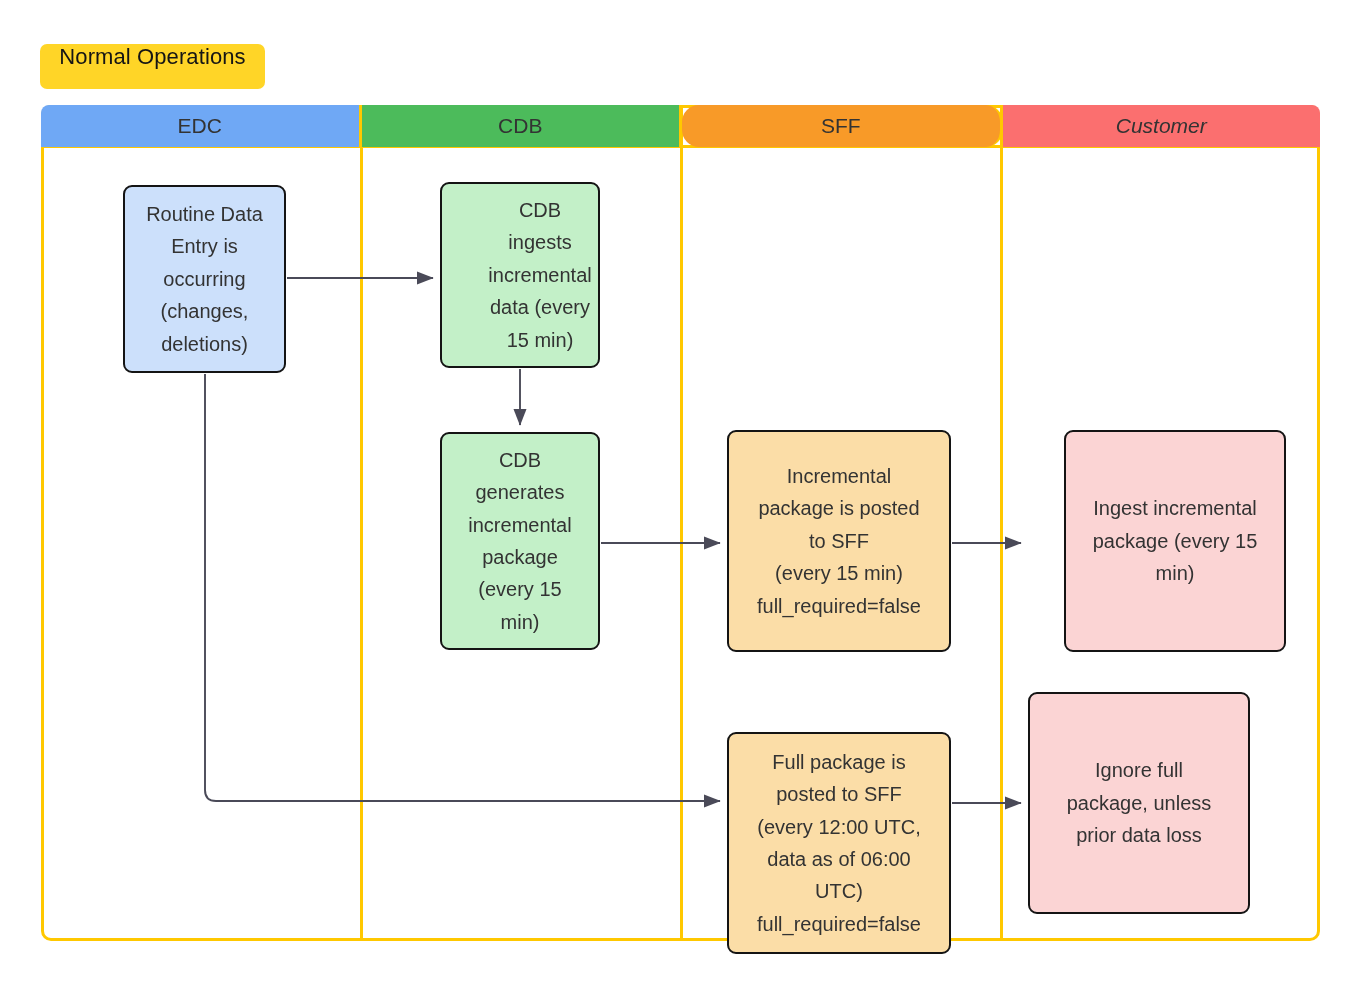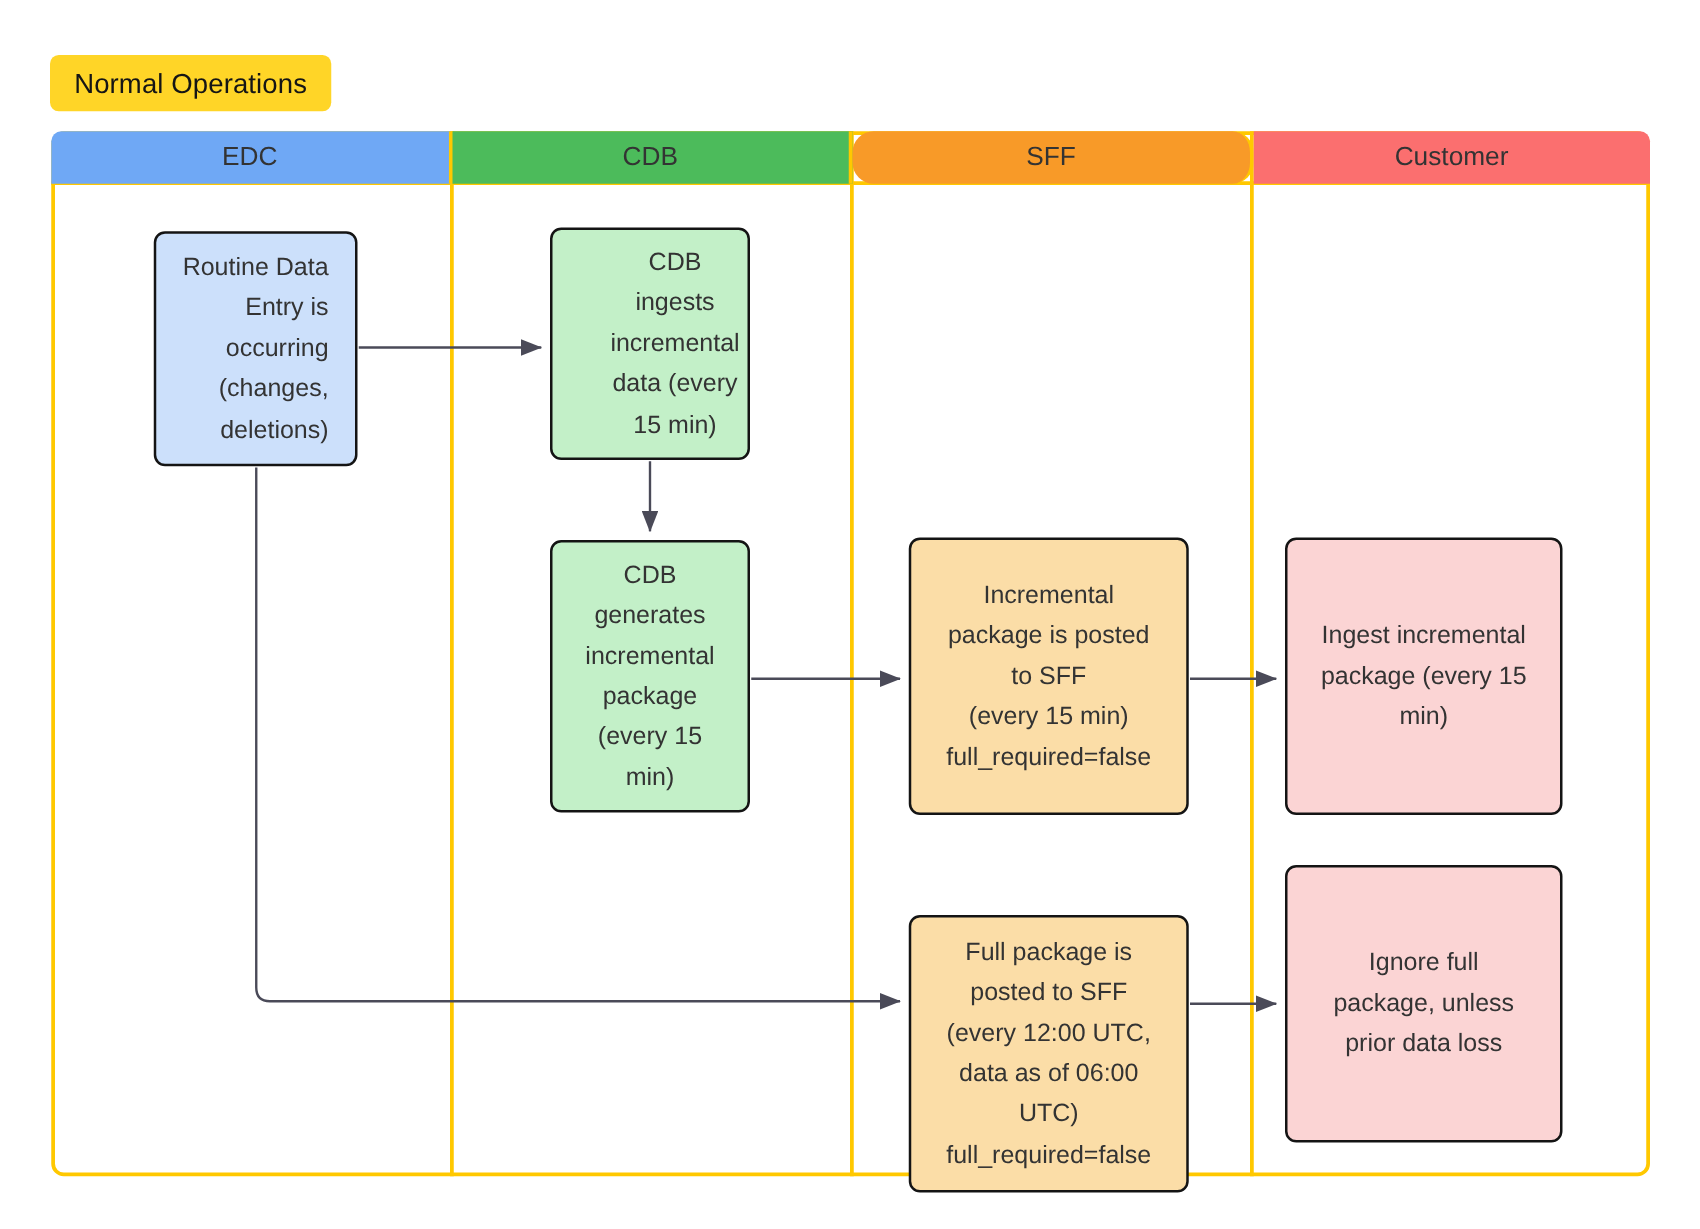--- a/index.html
+++ b/index.html
@@ -25,21 +25,21 @@
   
   .title-pill {
     position: absolute;
     left: 40px;
     top: 44px;
     width: 225px;
     height: 45px;
     background: #FFD527;
     border-radius: 7px;
     display: flex;
-    align-items: center;
+    align-items: flex-start;
     justify-content: center;
     box-sizing: border-box;
   }
   .title-pill .title-text {
     font-size: 22px;
     color: #151515;
     letter-spacing: 0.1px;
     white-space: nowrap;
   }
 
@@ -69,21 +69,21 @@
     flex: 1 1 0;
     display: flex;
     align-items: center;
     justify-content: center;
     border-right: 3px solid #FFC800;
     box-sizing: border-box;
     font-size: 21px;
     color: #333333;
     position: relative;
   }
-  .lane-header:last-child { border-right: none; }
+  .lane-header:last-child { border-right: none; font-style: italic; }
   .lane-header.first  { border-top-left-radius: 8px; }
   .lane-header.last   { border-top-right-radius: 8px; }
 
   .lane-sep {
     position: absolute;
     top: 105px;
     width: 3px;
     height: 836px;
     background: #FFC800;
   }
@@ -171,21 +171,21 @@
 
     <path d="M601,543 L720,543" fill="none" stroke="#4A4A58" stroke-width="1.9" marker-end="url(#arrowhead)"></path>
 
     <path d="M952,543 L1021,543" fill="none" stroke="#4A4A58" stroke-width="1.9" marker-end="url(#arrowhead)"></path>
 
     <path d="M205,374 L205,790 Q205,801 216,801 L720,801" fill="none" stroke="#4A4A58" stroke-width="1.9" marker-end="url(#arrowhead)"></path>
 
     <path d="M952,803 L1021,803" fill="none" stroke="#4A4A58" stroke-width="1.9" marker-end="url(#arrowhead)"></path>
   </svg>
 
-  <div class="node n-blue" style="left:123px; top:185px; width:163px; height:188px;text-align:right;">Routine Data
+  <div class="node n-blue" style="left:123px; top:185px; width:163px; height:188px;">Routine Data
 Entry is
 occurring
 (changes,
 deletions)</div>
 
   <div class="node n-green" style="left:440px; top:182px; width:160px; height:186px;padding-left:48px;">CDB ingests
 incremental
 data (every
 15 min)</div>
 
@@ -202,21 +202,21 @@
 (every 15 min)
 full_required=false</div>
 
   <div class="node n-orange" style="left:727px; top:692px; width:224px; height:222px;margin-top:40px;">Full package is
 posted to SFF
 (every 12:00 UTC,
 data as of 06:00
 UTC)
 full_required=false</div>
 
-  <div class="node n-pink" style="left:1028px; top:430px; width:222px; height:222px;">Ingest incremental
+  <div class="node n-pink" style="left:1064px; top:430px; width:222px; height:222px;">Ingest incremental
 package (every 15
 min)</div>
 
   <div class="node n-pink" style="left:1028px; top:692px; width:222px; height:222px;text-align:center;">Ignore full
 package, unless
 prior data loss</div>
 
 </div>
 
 </body></html>

